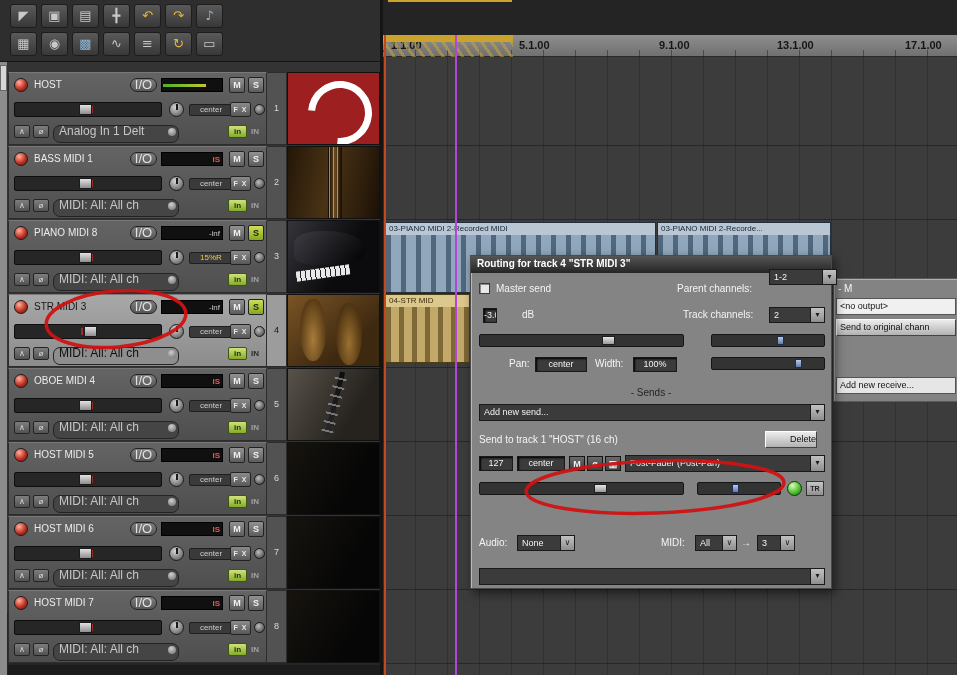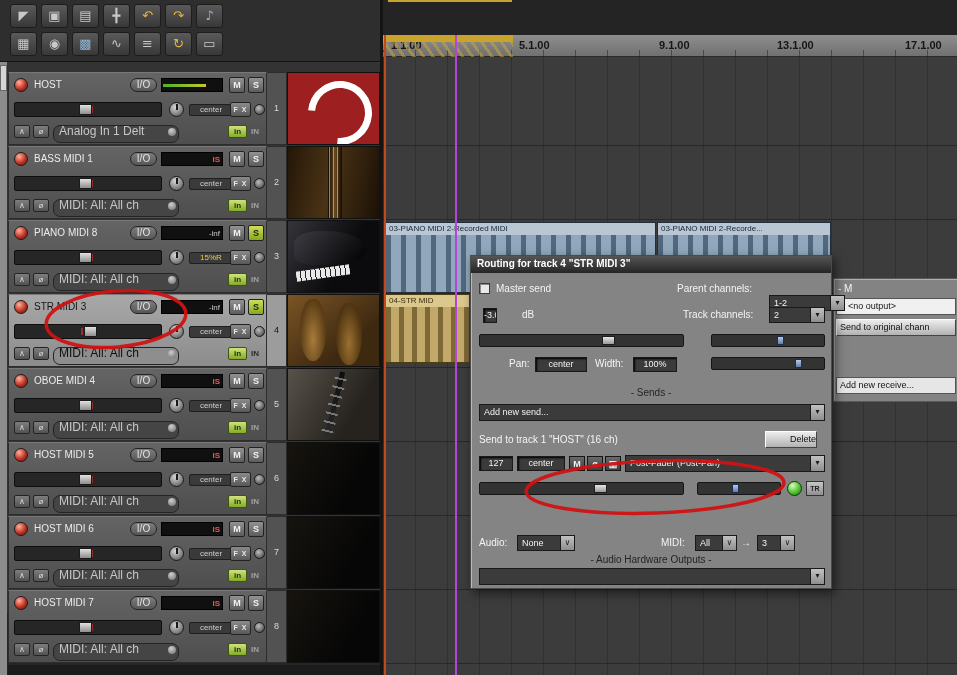--- a/index.html
+++ b/index.html
@@ -25,21 +25,21 @@
   .track{position:absolute;left:8px;width:372px;height:73px;z-index:2}
   .ctrl{position:absolute;left:0;top:0;width:259px;height:73px;background:linear-gradient(#646464,#4e4e4e);border:1px solid #2d2d2d;border-top-color:#787878}
   .track.sel .ctrl{background:linear-gradient(#a8a8a8,#8c8c8c)}
   .num{position:absolute;left:259px;top:0;width:20px;height:73px;background:#525252;border:1px solid #2d2d2d;border-left:none;color:#d8d8d8;font-size:9px;text-align:center;line-height:71px}
   .track.sel .num{background:#9c9c9c;color:#111}
   .timg{position:absolute;left:279px;top:0;width:93px;height:73px;border:1px solid #111;overflow:hidden}
 
   .recarm{left:5px;top:5px;width:14px;height:14px;border-radius:50%;background:radial-gradient(circle at 35% 30%,#ffb0a0,#c03322 55%,#5e120a);border:1px solid #1c1c1c}
   .tname{left:25px;top:6px;width:94px;font-weight:normal;font-size:10px;color:#ececec;white-space:nowrap;overflow:hidden}
   .track.sel .tname{color:#151515}
-  .iobtn{left:121px;top:5px;width:27px;height:14px;background:linear-gradient(#7e7e7e,#565656);border:1px solid #232323;border-radius:7px;color:#e2e2e2;font-size:10px;text-align:center;line-height:12px}
+  .iobtn{left:121px;top:5px;width:27px;height:14px;background:linear-gradient(#7e7e7e,#565656);border:1px solid #232323;border-radius:7px;color:#e2e2e2;font-size:13px;text-align:center;line-height:12px}
   .meter{left:152px;top:5px;width:62px;height:14px;background:#101010;border:1px solid #000}
   .mfill{position:absolute;left:1px;top:5px;width:72%;height:3px;background:linear-gradient(90deg,#49b32a,#c8c62c)}
   .mtext{position:absolute;right:2px;top:2px;font-size:8px;color:#c9c9c9;font-style:normal}
   .mred .mtext{color:#ff5040;font-weight:bold}
   .msq{top:4px;width:16px;height:16px;background:linear-gradient(#929292,#5c5c5c);border:1px solid #222;border-radius:2px;color:#f0f0f0;font-size:9px;font-weight:bold;text-align:center;line-height:15px}
   .mbtn{left:220px}.sbtn{left:239px}
   .solo-on{background:linear-gradient(#cede5a,#87a81e);color:#1c2404}
   .fader{left:5px;top:29px;width:148px;height:15px;background:#262626;border:1px solid #0e0e0e;border-radius:2px}
   .fader::before{content:"";position:absolute;left:50%;top:3px;bottom:3px;width:14px;margin-left:-7px;background:repeating-linear-gradient(90deg,#a03028 0 2px,transparent 2px 5px);opacity:.9}
   .fthumb{position:absolute;left:44%;top:1px;width:13px;height:11px;background:linear-gradient(#e2e2e2,#8e8e8e);border:1px solid #1a1a1a;border-radius:1px}
@@ -111,21 +111,21 @@
   .cb{position:absolute;width:11px;height:11px;background:#e9e9e9;border:1px solid #3c3c3c;box-shadow:inset 1px 1px 0 #8a8a8a}
   .btn3d{position:absolute;background:linear-gradient(#ececec,#b2b2b2);border:1px solid #444;border-top-color:#fdfdfd;border-left-color:#fdfdfd;color:#101010;font-size:9px;text-align:right;line-height:15px;white-space:nowrap;overflow:hidden}
   .sbx{position:absolute;width:16px;height:15px;background:linear-gradient(#6a6a6a,#3f3f3f);border:1px solid #151515;color:#f0f0f0;font-size:9px;font-weight:bold;text-align:center;line-height:14px}
   .gbtn{position:absolute;width:15px;height:15px;border-radius:50%;background:radial-gradient(circle at 35% 28%,#dcffb2,#53c037 55%,#1b6e12);border:1px solid #0d3a08}
   .trbtn{position:absolute;width:18px;height:15px;background:linear-gradient(#c6c6c6,#909090);border:1px solid #333;color:#222;font-size:7px;font-weight:bold;text-align:center;line-height:14px}
 
   
   #rpanel{position:absolute;left:833px;top:278px;width:124px;height:124px;background:#838383;border:1px solid #5a5a5a;border-right:none;box-shadow:inset 1px 1px 0 #b0b0b0;z-index:9}
   .lfld{position:absolute;background:#e6e6e6;color:#141414;border:1px solid #555;font-size:9px;line-height:15px;padding:0 3px;white-space:nowrap;overflow:hidden;height:17px}
   .lcombo{position:absolute;height:17px;background:#f0f0f0;border:1px solid #555;color:#141414;font-size:9px}
-  .lcombo .cv{display:block;line-height:15px;padding:0 11px;white-space:nowrap;overflow:hidden}
+  .lcombo .cv{display:block;line-height:15px;padding:0 3px;white-space:nowrap;overflow:hidden}
 
   
   #anno{position:absolute;left:0;top:0;z-index:30;pointer-events:none}
   #anno ellipse{fill:none;stroke:#d01212;stroke-width:3.5;opacity:.95}
 </style>
 </head>
 <body>
 
 <div id="root">
 
@@ -412,21 +412,21 @@
     <div class="num">8</div>
     <div class="timg img-dark"></div>
   </div>
 
   <div id="dialog">
     <div id="dtitle">Routing for track 4 "STR MIDI 3"</div>
 
     <span class="cb" style="left:8px;top:27px"></span>
     <span class="dl" style="left:25px;top:27px">Master send</span>
     <span class="dl" style="left:206px;top:27px">Parent channels:</span>
-    <span class="combo" style="left:298px;top:39px;width:76px">
+    <span class="combo" style="left:298px;top:13px;width:68px">
         <span class="cv">1-2</span>
         <span class="ca">▾</span>
       </span>
 
     <span class="fld" style="left:12px;top:52px;width:14px">-3.04</span>
     <span class="dl" style="left:51px;top:53px">dB</span>
     <span class="dl" style="left:212px;top:53px">Track channels:</span>
     <span class="combo" style="left:298px;top:51px;width:56px">
         <span class="cv">2</span>
         <span class="ca">▾</span>
@@ -485,21 +485,20 @@
     <span class="combo" style="left:224px;top:279px;width:42px">
         <span class="cv">All</span>
         <span class="ca">∨</span>
       </span>
     <span class="dl" style="left:270px;top:281px">→</span>
     <span class="combo" style="left:286px;top:279px;width:38px">
         <span class="cv">3</span>
         <span class="ca">∨</span>
       </span>
 
-    <span class="dh" style="top:298px">- Audio Hardware Outputs -</span>
     <span class="combo" style="left:8px;top:312px;width:346px;height:17px">
         <span class="ca">▾</span>
       </span>
   </div>
 
   <div id="rpanel">
     <span class="dl" style="left:4px;top:4px">- M</span>
     <span class="lcombo" style="left:2px;top:19px;width:120px">
         <span class="cv">&lt;no output&gt;</span>
       </span>

